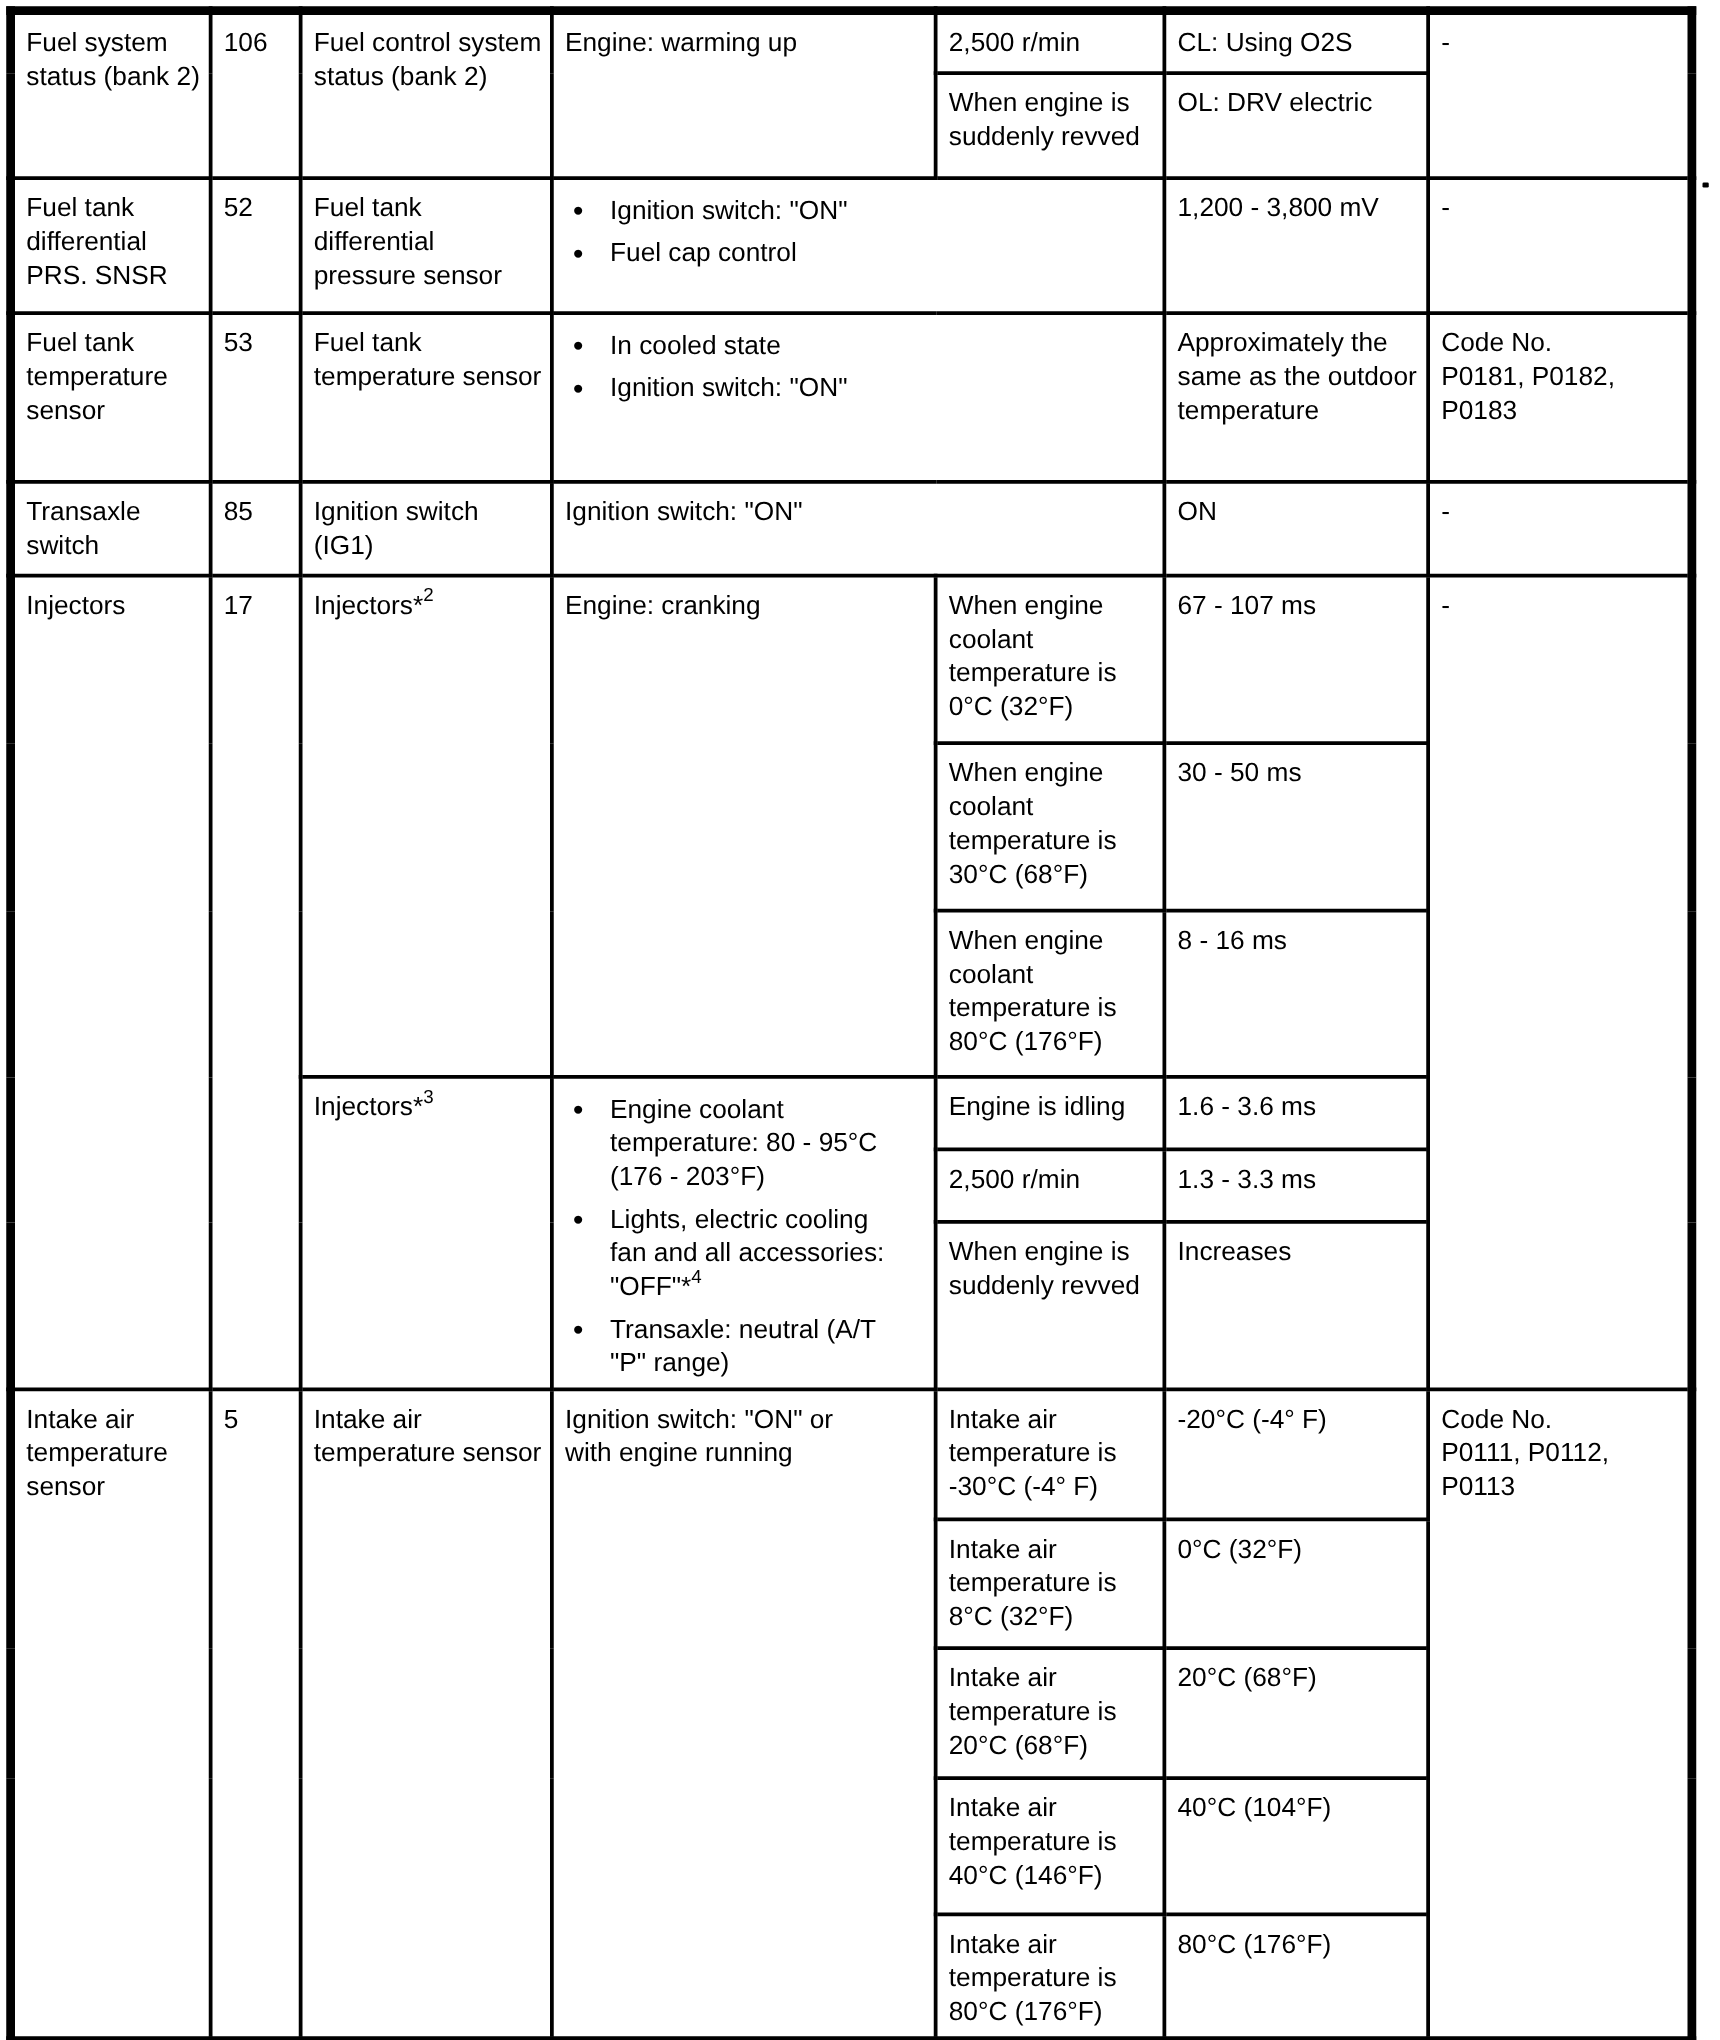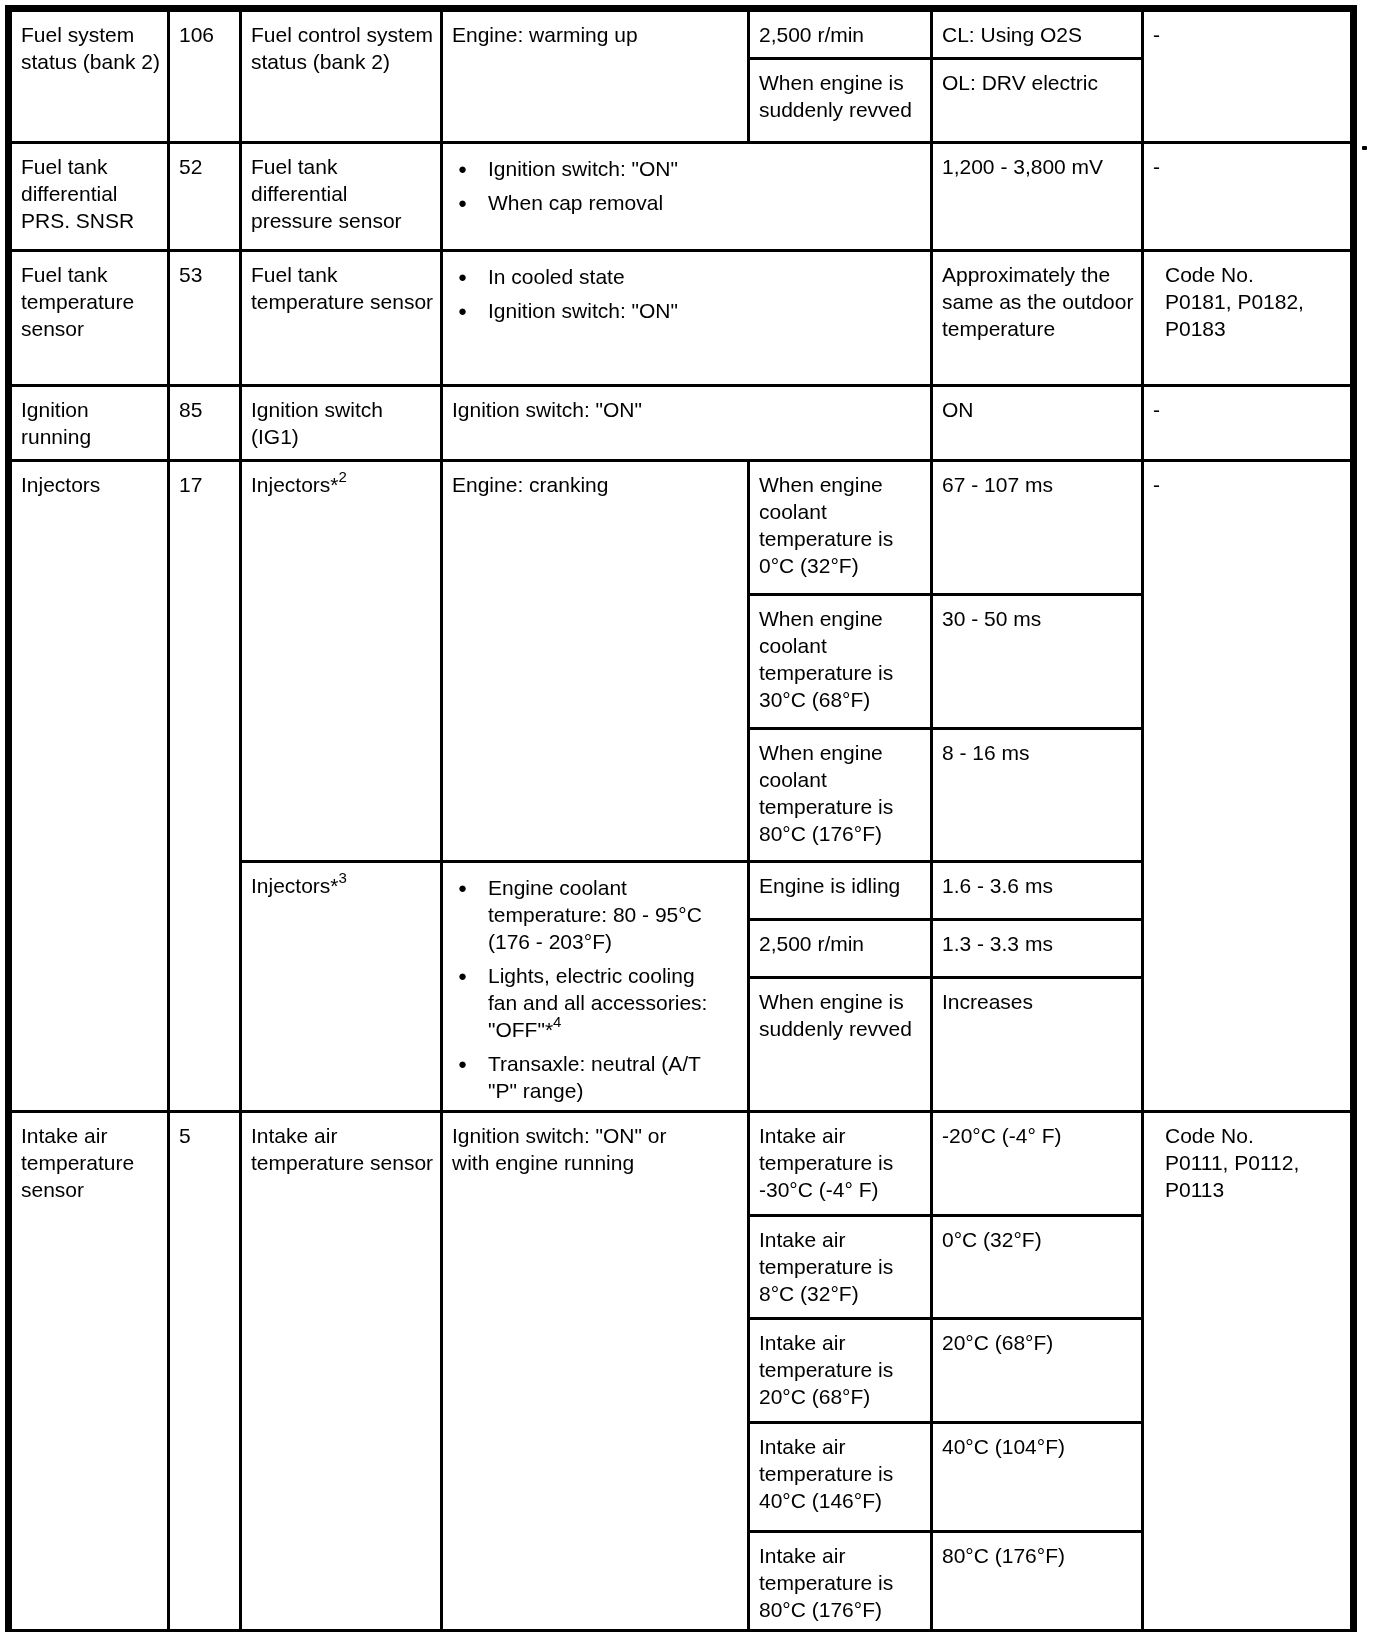--- a/index.html
+++ b/index.html
@@ -33,21 +33,21 @@
   }
   ul.blist { margin:0; padding:2px 0 0 0; list-style:none; }
   ul.blist li { position:relative; padding-left:36px; }
   ul.blist li + li { margin-top:7px; }
   .blt {
     position:absolute; left:6px; top:0px;
     font-size:15px; line-height:27px;
   }
   .narrow { display:block; max-width:252px; }
   .liwrap { display:block; max-width:238px; }
-  .codeblock span { display:block;margin-left:12px; }
+  .codeblock span { display:block; }
   .artifact-dot {
     position:absolute; left:1362px; top:146px;
     width:5px; height:4px; background:#000; border-radius:1px;
   }
 </style>
 </head>
 <body>
 
 <div class="page">
 
@@ -77,21 +77,21 @@
         <td>OL: DRV electric</td>
       </tr>
 
       <tr style="height:108px">
         <td>Fuel tank differential PRS. SNSR</td>
         <td>52</td>
         <td>Fuel tank differential pressure sensor</td>
         <td colspan="2">
           <ul class="blist">
             <li><span class="blt">●</span><span>Ignition switch: "ON"</span></li>
-            <li><span class="blt">●</span><span>When cap removal</span></li>
+            <li><span class="blt">●</span><span>Fuel cap control</span></li>
           </ul>
         </td>
         <td>1,200 - 3,800 mV</td>
         <td>-</td>
       </tr>
 
       <tr style="height:135px">
         <td>Fuel tank temperature sensor</td>
         <td>53</td>
         <td>Fuel tank temperature sensor</td>
@@ -102,21 +102,21 @@
           </ul>
         </td>
         <td>Approximately the same as the outdoor temperature</td>
         <td class="codeblock">
           <span>Code No.</span>
           <span>P0181, P0182, P0183</span>
         </td>
       </tr>
 
       <tr style="height:75px">
-        <td>Ignition running</td>
+        <td>Transaxle switch</td>
         <td>85</td>
         <td>Ignition switch (IG1)</td>
         <td colspan="2">Ignition switch: "ON"</td>
         <td>ON</td>
         <td>-</td>
       </tr>
 
       <tr style="height:134px">
         <td rowspan="6">Injectors</td>
         <td rowspan="6">17</td>

